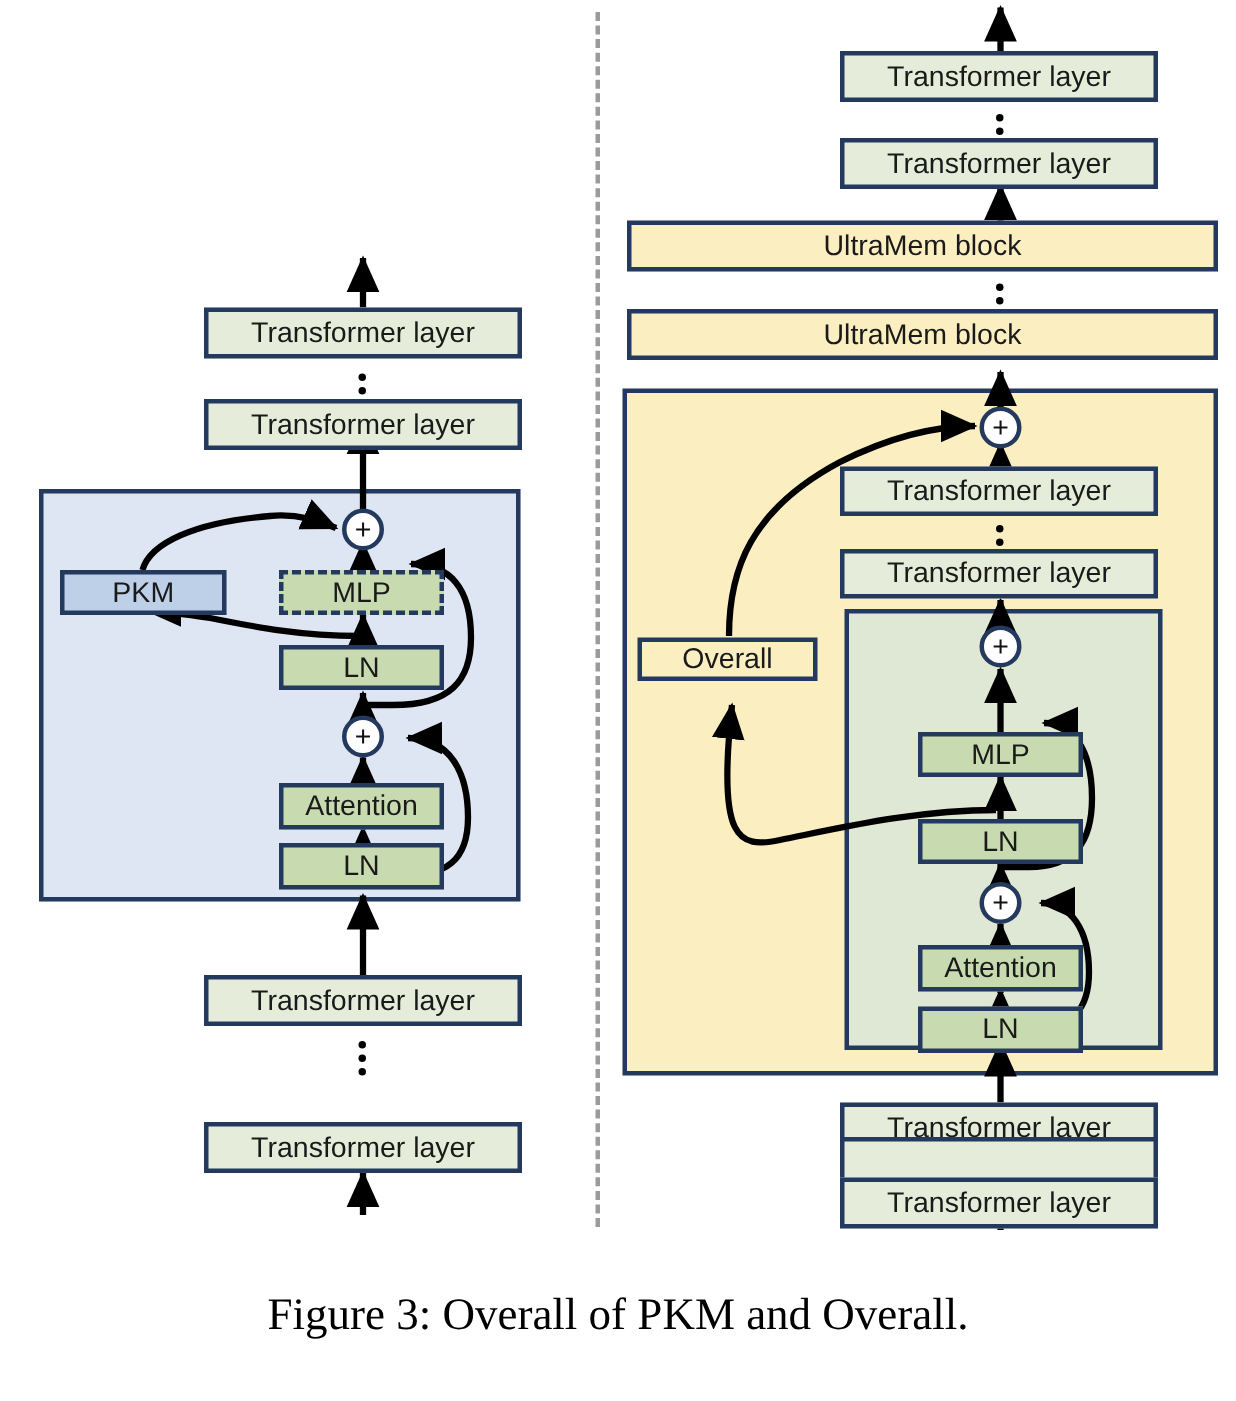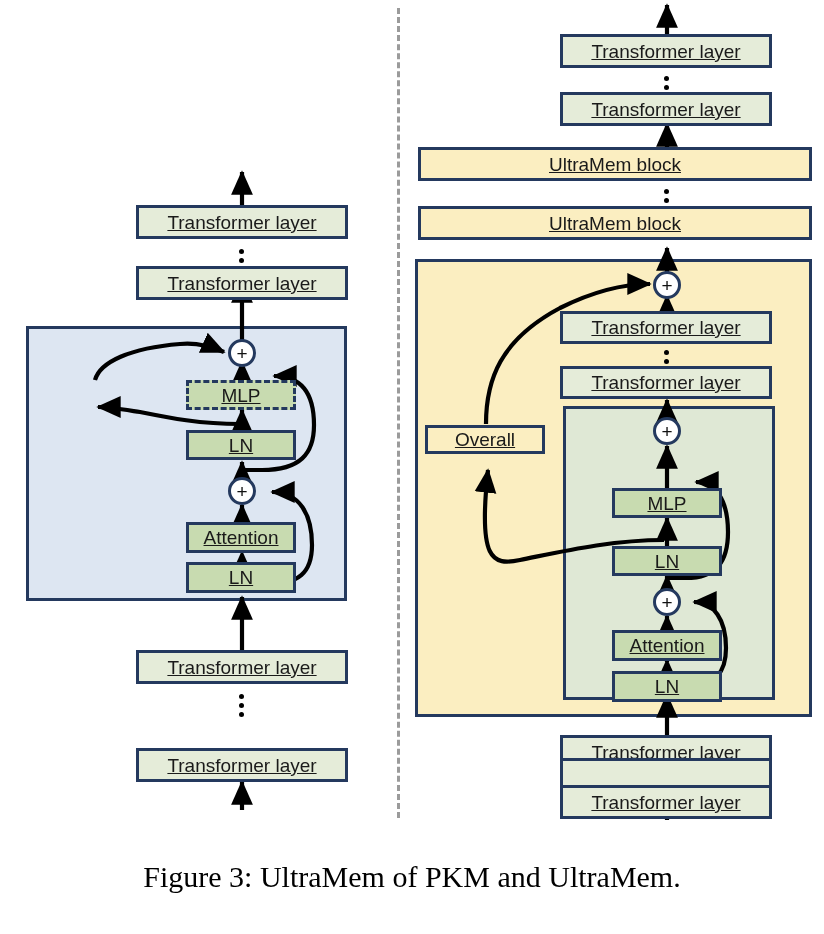--- a/index.html
+++ b/index.html
@@ -29,21 +29,20 @@
     position: absolute;
     box-sizing: border-box;
     border: 3px solid #24395e;
     display: flex;
     align-items: center;
     justify-content: center;
     color: #1a1a1a;
     font-family: "Liberation Sans", sans-serif;
     line-height: 1;
     white-space: nowrap;
-    text-decoration: underline;
   }
   .node-green {
     background: #e5ecd9;
   }
   .node-green-strong {
     background: #c8dbb0;
   }
   .node-blue {
     background: #bdd0e8;
   }
@@ -214,20 +213,23 @@
   </div>
 
   <div class="node node-green" style="left:136px; top:266px; width:212px; height:34px; font-size:19px;">
     <span>Transformer layer</span>
   </div>
 
   <div class="plus" style="left:228px; top:339px;">
     <span>+</span>
   </div>
 
+  <div class="node node-blue" style="left:40px; top:380px; width:111px; height:30px; font-size:19px;">
+    <span>PKM</span>
+  </div>
 
   <div class="node node-dashed" style="left:186px; top:380px; width:110px; height:30px; font-size:19px;">
     <span>MLP</span>
   </div>
 
   <div class="node node-green-strong" style="left:186px; top:430px; width:110px; height:30px; font-size:19px;">
     <span>LN</span>
   </div>
 
   <div class="plus" style="left:228px; top:477px;">
@@ -342,15 +344,15 @@
       <i></i>
       <i></i>
   </div>
 
   <div class="node node-green" style="left:560px; top:758px; width:212px; height:34px; font-size:19px;" hidden=""></div>
 
   <div class="node node-green" style="left:560px; top:785px; width:212px; height:34px; font-size:19px;">
     <span>Transformer layer</span>
   </div>
 
-  <div id="caption">Figure 3: UltraMem of PKM and UltraMem.</div>
+  <div id="caption">Figure 3: Overall of PKM and Overall.</div>
 
 </div>
 
 </body></html>

